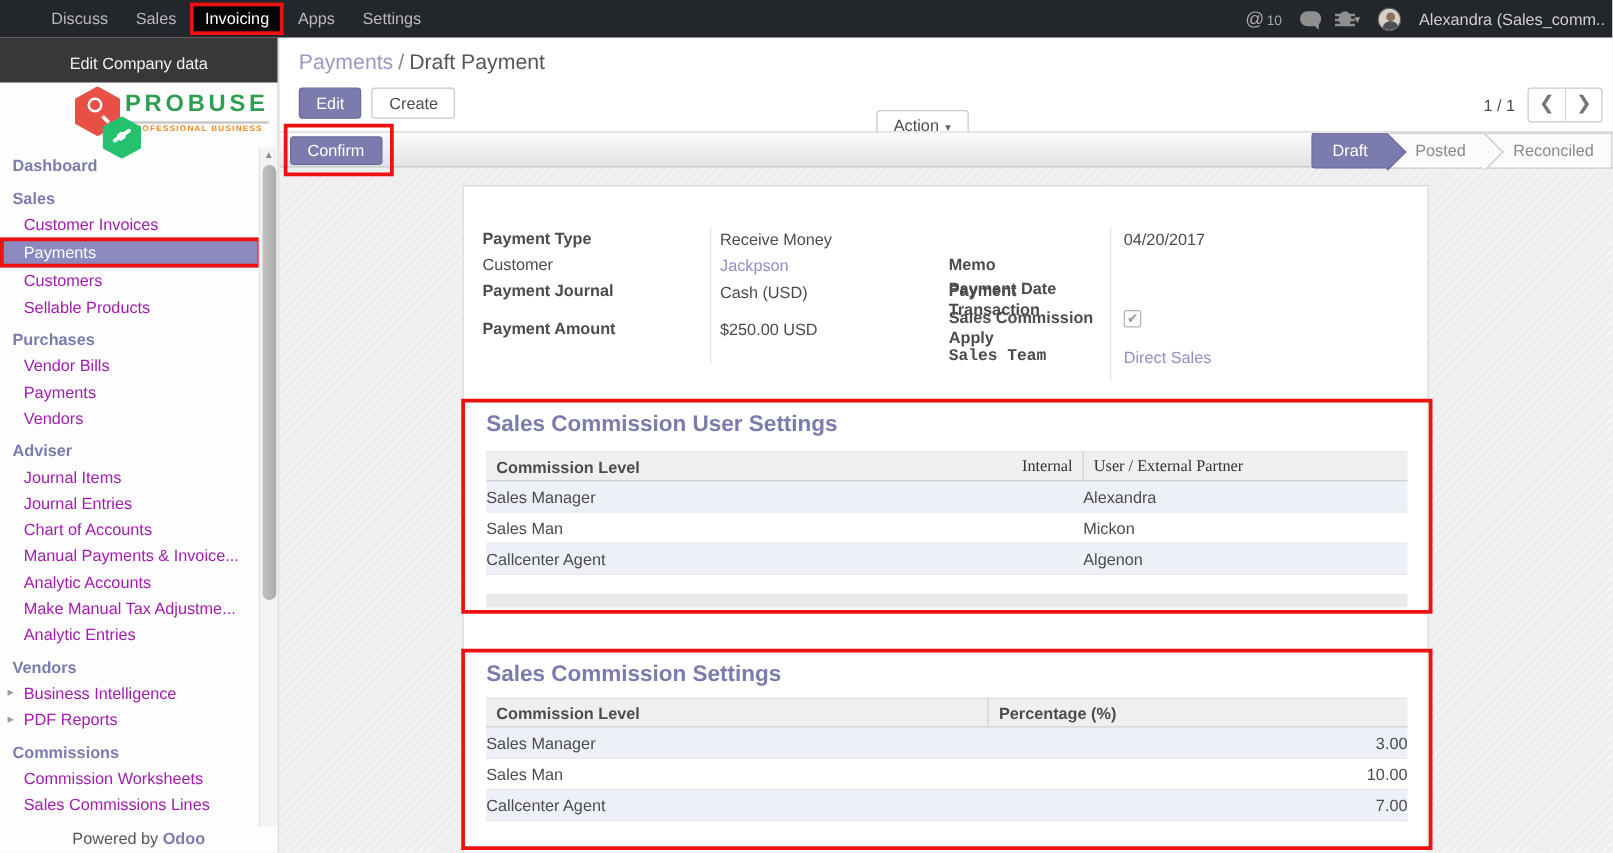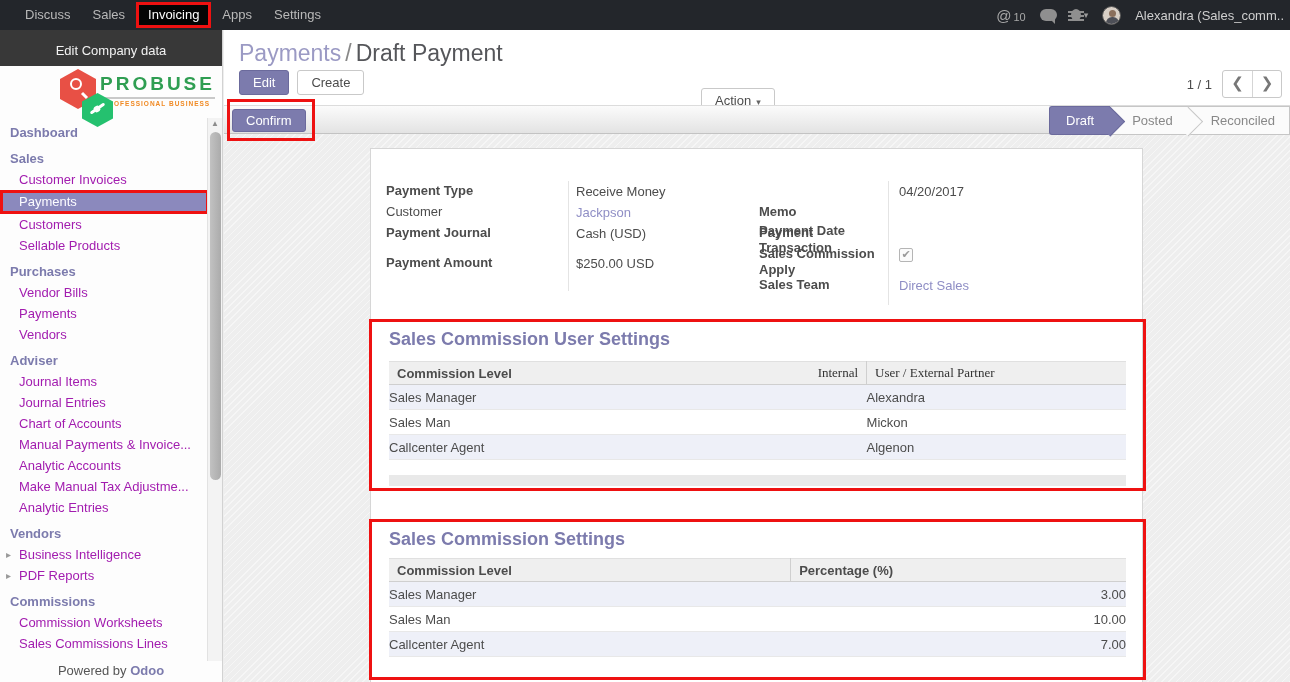--- a/index.html
+++ b/index.html
@@ -1,21 +1,21 @@
 <!DOCTYPE html>
 <html><head>
 <meta charset="utf-8">
 <style>
   * { margin:0; padding:0; box-sizing:border-box; }
   html,body { width:1290px; height:682px; overflow:hidden; font-family:"Liberation Sans",sans-serif; background:#eee; }
   .app { position:relative; width:1290px; height:682px; }
 
   
   .topbar { position:absolute; left:0; top:0; width:100%; height:30px; background:#23262b; display:flex; align-items:center; z-index:50; }
-  .topnav { display:flex; align-items:flex-start; height:100%; padding-left:14px; }
+  .topnav { display:flex; align-items:flex-start; height:100%; padding-left:30px; }
   .topnav .nav-item { color:#b9b9b9; font-size:13px; padding:0 11px; line-height:30px; cursor:pointer; }
   .topnav .nav-item.active { background:#050505; color:#fff; border:3px solid #ee1111; line-height:20px; margin:2px 0; padding:0 9px; }
   .topbar-right { position:absolute; right:6px; top:0; height:30px; display:flex; align-items:center; gap:14px; }
   .at-wrap { color:#a8a8a8; font-size:15px; display:flex; align-items:flex-end; gap:2px; }
   .at-count { font-size:11px; color:#a8a8a8; padding-bottom:1px; }
   .chat-icon { width:17px; height:12px; background:#8f8f8f; border-radius:7px; position:relative; }
   .chat-icon::after { content:''; position:absolute; right:2px; bottom:-3px; border:4px solid transparent; border-top-color:#8f8f8f; border-right-color:#8f8f8f; }
   .bug-wrap { display:flex; align-items:center; gap:3px; color:#8f8f8f; }
   .bug-body { width:10px; height:12px; background:#8f8f8f; border-radius:5px/6px; position:relative; }
   .bug-body::before { content:''; position:absolute; left:-3px; top:2px; width:16px; height:1.5px; background:#8f8f8f; box-shadow:0 4px 0 #8f8f8f, 0 8px 0 #8f8f8f; }
@@ -48,21 +48,21 @@
   .sidebar-footer { position:absolute; bottom:0; left:0; width:100%; height:21px; text-align:center; font-size:13px; color:#555; background:#fdfdfd; line-height:20px; }
   .sidebar-footer b { color:#7c7bad; }
 
   .sb-scroll { position:absolute; right:0; top:88px; width:15px; height:552px; background:#f3f3f3; border-left:1px solid #e2e2e2; }
   .sb-up, .sb-dn { position:absolute; left:0; width:100%; text-align:center; font-size:8px; color:#8b8b8b; height:12px; line-height:12px; cursor:pointer; }
   .sb-up { top:0; } .sb-dn { bottom:0; }
   .sb-thumb { position:absolute; left:1.5px; top:14px; width:11px; height:348px; background:linear-gradient(to right,#c2c2c2,#ababab); border-radius:6px; cursor:pointer; }
 
   
   .hdr { position:absolute; left:224px; top:30px; right:0; height:75px; background:#fff; }
-  .breadcrumb { padding:10px 0 0 15px; font-size:23px; }
+  .breadcrumb { padding:10px 0 0 15px; font-size:17px; }
   .bc-parent { color:#9b9ac4; cursor:pointer; }
   .bc-sep { color:#888; padding:0 4px; }
   .bc-current { color:#55565a; }
   .hdr-buttons { position:absolute; left:15px; top:40px; display:flex; gap:8px; }
   .btn { font-size:13px; border-radius:3px; padding:4px 13px; cursor:pointer; display:inline-block; }
   .btn-primary { background:#7c7bad; border:1px solid #6b6a9c; color:#fff; }
   .btn-plain { background:#fff; border:1px solid #c9c9c9; color:#4c4c4c; }
   .action-btn { position:absolute; left:477px; top:58px; }
   .action-caret { font-size:9px; color:#666; margin-left:5px; }
   .pager { position:absolute; right:8px; top:40px; display:flex; align-items:center; gap:10px; }
@@ -274,21 +274,21 @@
         </div>
 
         <div class="fld" style="left:388px; top:97px; line-height:16px;">
           <span class="lbl b" style="width:122px;">Sales Commission Apply</span>
         </div>
         <div class="fld" style="left:528px; top:99px;">
           <span class="checkbox"></span>
         </div>
 
         <div class="fld" style="left:388px; top:128px;">
-          <span class="lbl b" style="width:125px;">Sales Team</span>
+          <span class="lbl b" style="width:125px;font-family:Liberation Mono, monospace;">Sales Team</span>
         </div>
         <div class="fld" style="left:528px; top:129px;">
           <span class="val link">Direct Sales</span>
         </div>
       </div>
 
       <div class="anno-section" style="top:170px; height:172px;">
         <div class="sec-title" style="top:7px;">Sales Commission User Settings</div>
         <table class="ctable" style="top:39px;">
           <colgroup>

